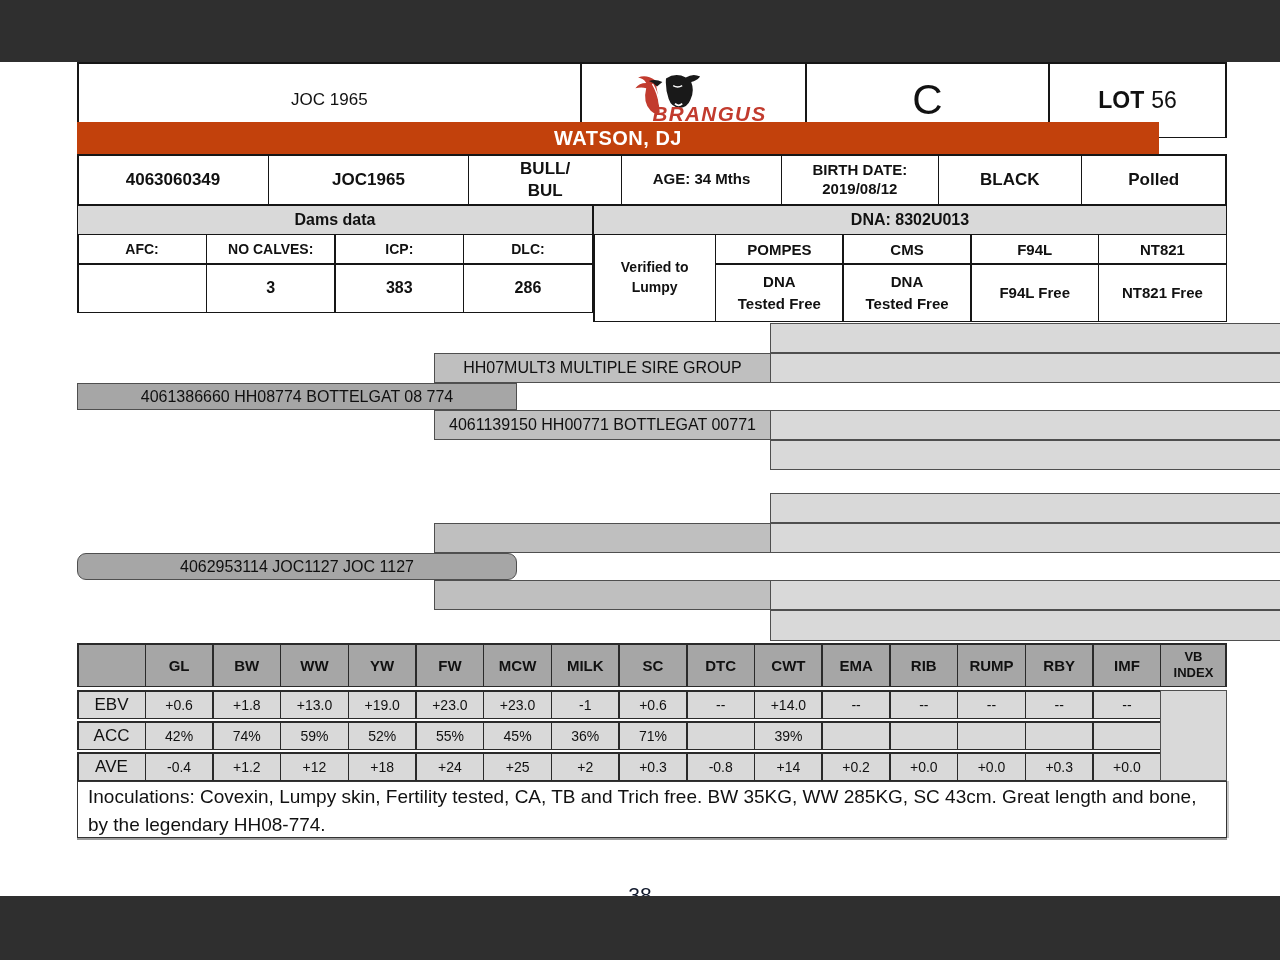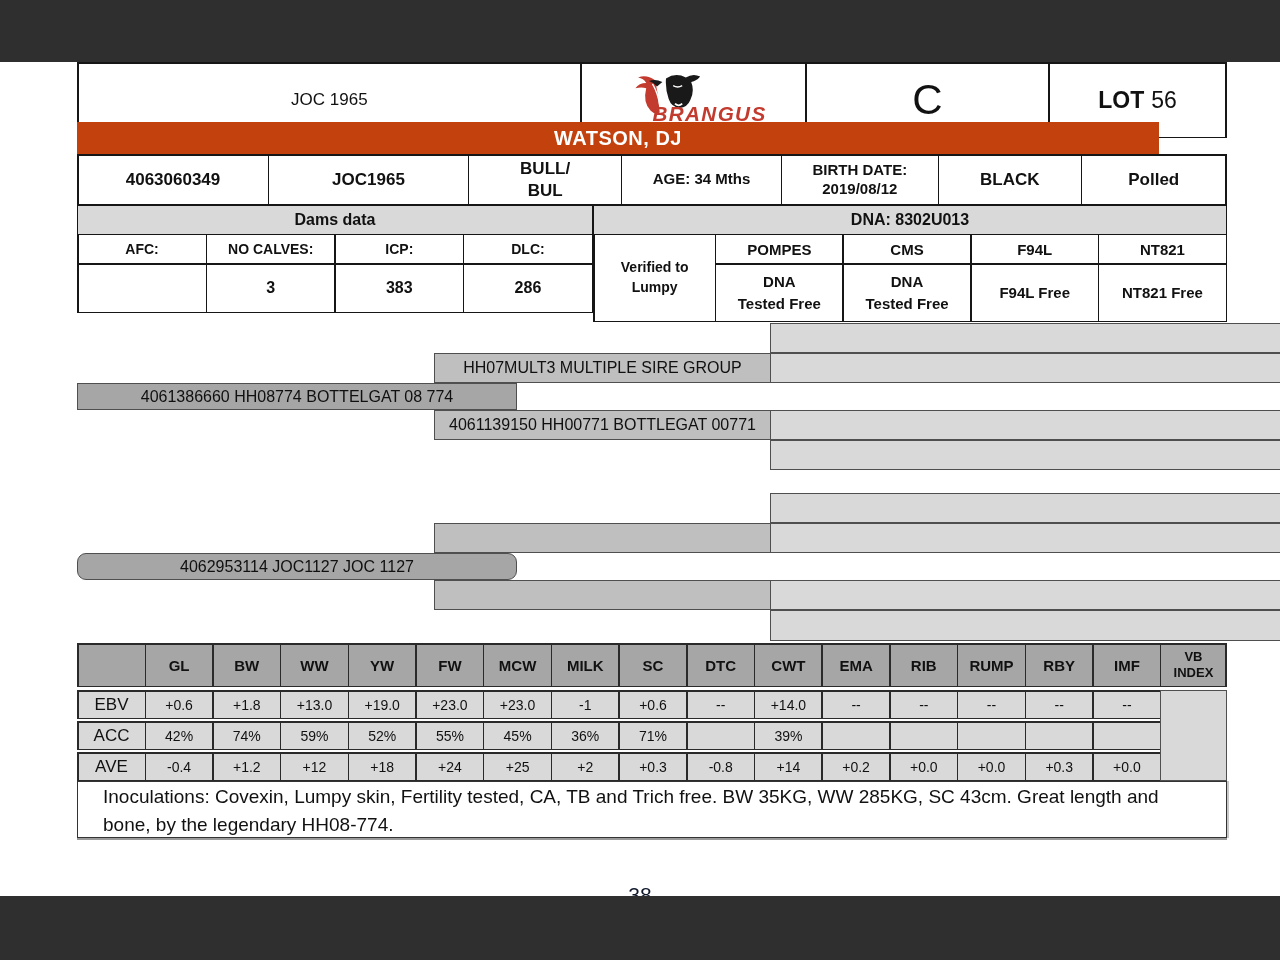--- a/index.html
+++ b/index.html
@@ -71,21 +71,21 @@
   .datarow{height:29px;}
   .datarow .cell{background:#d9d9d9;font-size:14px;}
   .datarow .lab{font-size:17px;}
   #row-ebv{top:690px;} #row-acc{top:721px;} #row-ave{top:752px;}
   #vb-span{position:absolute;left:1083px;top:690px;width:67px;height:91px;background:#d9d9d9;
            border:1px solid #4f4f4f;box-sizing:border-box;z-index:3;}
 
   
   #notes{top:781px;left:0;width:1150px;height:57px;background:#fff;
          border:1.5px solid #333;box-sizing:border-box;box-shadow:0 2px 0 #9a9a9a,2px 0 0 #c8c8c8;
-         font-size:19px;line-height:28px;padding:1px 25px;}
+         font-size:19px;line-height:28px;padding:1px 10px;}
 
   #page-num{top:883px;left:0;width:1280px;text-align:center;font-size:21px;color:#0f172a;}
 
   .logo-wrap{display:flex;align-items:center;justify-content:center;}
 </style>
 </head>
 <body>
 
 <div class="abs dark-bar" id="top-bar"></div>
 

